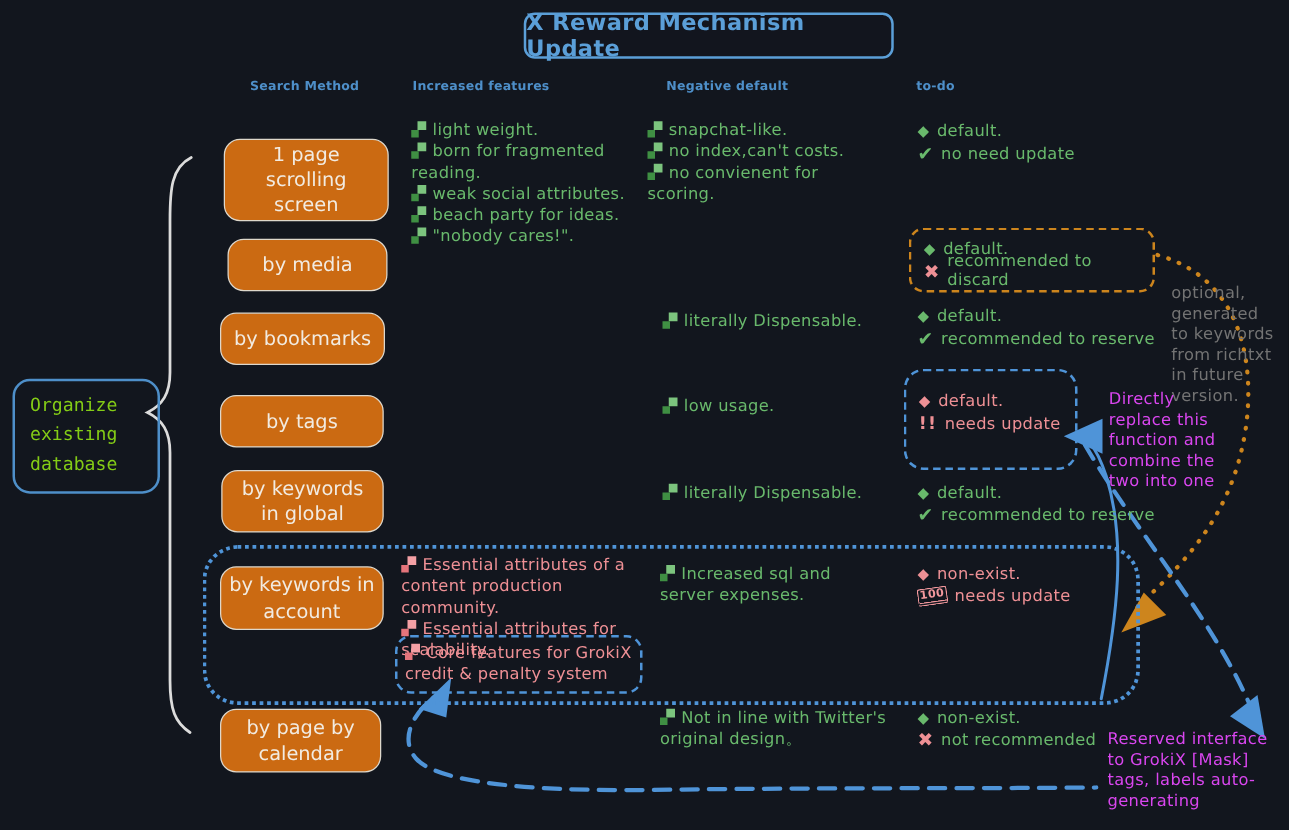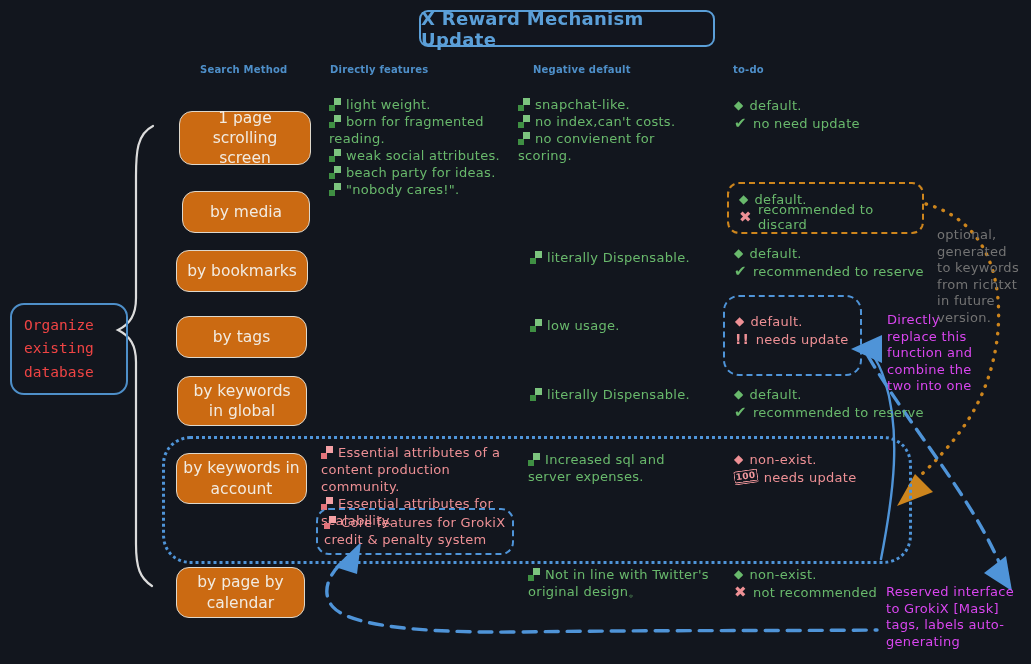--- a/index.html
+++ b/index.html
@@ -8,27 +8,27 @@
   svg.overlay{position:absolute;left:0;top:0;z-index:1;pointer-events:none;}
   .abs{position:absolute;z-index:3;}
   
   .title-box{left:406px;top:10px;width:292px;height:33px;border:2px solid #5b9fd8;border-radius:9px;
     color:#5b9fd8;font-size:18px;font-weight:bold;display:flex;align-items:center;justify-content:center;
     letter-spacing:.3px;background:rgba(18,22,30,.6);margin-left:13px;}
   
   .col-h{color:#4e8fc9;font-size:10px;font-weight:bold;letter-spacing:.2px;}
   
   .org-box{left:10px;top:303px;width:102px;height:88px;border:2px solid #4e8fc9;border-radius:14px;
-    color:#ef4444;font-family:"DejaVu Sans Mono",monospace;font-size:14.5px;line-height:1.6;
+    color:#84cc16;font-family:"DejaVu Sans Mono",monospace;font-size:14.5px;line-height:1.6;
     display:flex;align-items:center;padding-left:12px;white-space:pre-line;}
   
   .method{background:#cb6a12;border:1.5px solid #ded8cc;border-radius:13px;color:#f2ebe1;
     font-size:15.5px;line-height:1.3;display:flex;align-items:center;justify-content:center;
     text-align:center;padding:2px 6px;box-sizing:border-box;}
-  .m1{left:179px;top:111px;width:132px;height:54px;}
+  .m1{left:179px;top:111px;width:132px;height:66px;}
   .m2{left:182px;top:191px;width:128px;height:42px;}
   .m3{left:176px;top:250px;width:132px;height:42px;}
   .m4{left:176px;top:316px;width:131px;height:42px;}
   .m5{left:177px;top:376px;width:130px;height:50px;}
   .m6{left:176px;top:453px;width:131px;height:51px;}
   .m7{left:176px;top:567px;width:129px;height:51px;}
   
   .flist{font-size:13px;line-height:17px;letter-spacing:.3px;}
   .g{color:#69b96c;}
   .p{color:#ee9095;}
@@ -76,21 +76,21 @@
     <path d="M868,356 C908,424 968,492 999,562" fill="none" stroke="#4f94d8" stroke-width="3.4" stroke-dasharray="13 9" stroke-linecap="round"></path>
     <polygon points="1012,591 984,573 1006,556" fill="#4f94d8"></polygon>
 
     <path d="M357,551 C332,566 318,590 333,607 C350,626 420,633 520,632 C650,630 770,631 877,630" fill="none" stroke="#4f94d8" stroke-width="3.4" stroke-dasharray="13 9" stroke-linecap="round"></path>
     <polygon points="361,542 335,567 357,574" fill="#4f94d8"></polygon>
   </svg>
 
   <div class="abs title-box">X Reward Mechanism Update</div>
 
   <div class="abs col-h" style="left:200px;top:64px;">Search Method</div>
-  <div class="abs col-h" style="left:330px;top:64px;">Directly features</div>
+  <div class="abs col-h" style="left:330px;top:64px;">Increased features</div>
   <div class="abs col-h" style="left:533px;top:64px;">Negative default</div>
   <div class="abs col-h" style="left:733px;top:64px;">to-do</div>
 
   <div class="abs org-box">Organize
 existing
 database</div>
 
   <div class="abs method m1">1 page scrolling screen</div>
   <div class="abs method m2">by media</div>
   <div class="abs method m3">by bookmarks</div>

